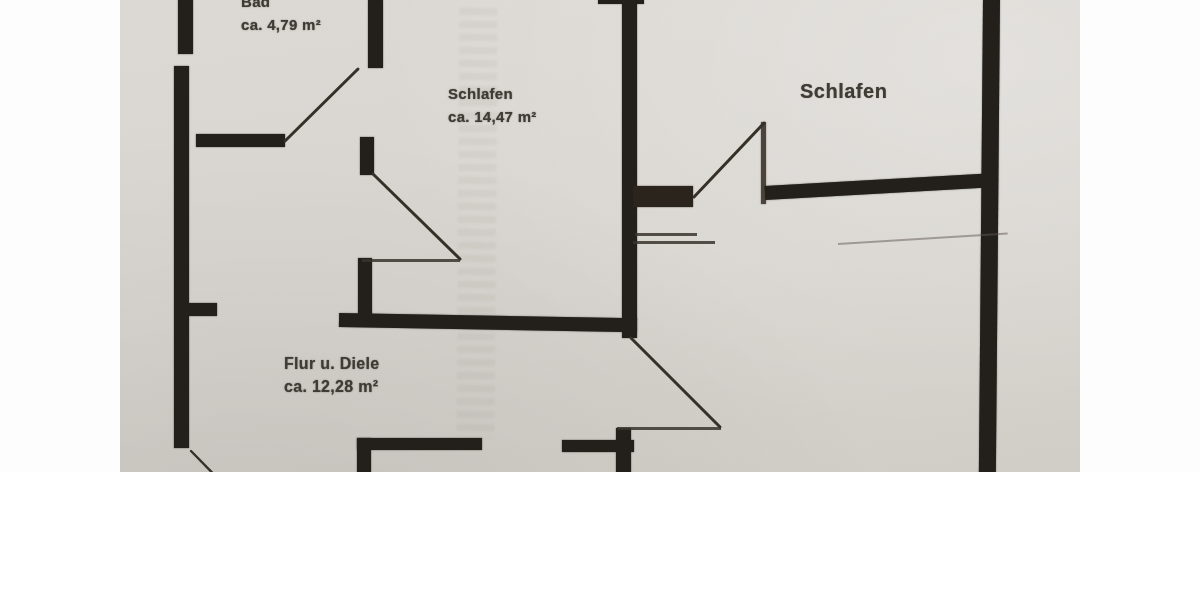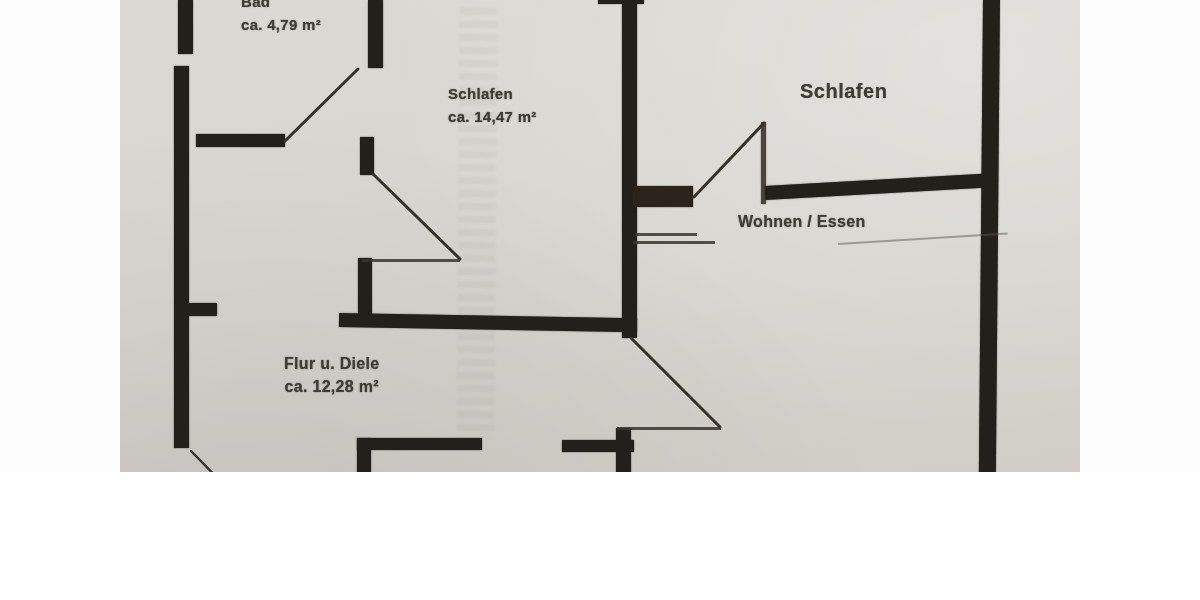--- a/index.html
+++ b/index.html
@@ -26,21 +26,21 @@
   .lines line{stroke:#353028;stroke-width:3;stroke-linecap:round;}
 
   .watermark{position:absolute;left:338px;top:8px;width:38px;height:430px;
              background:repeating-linear-gradient(180deg,
                rgba(120,113,104,.14) 0 7px, rgba(120,113,104,0) 7px 13px);
              filter:blur(1.2px);opacity:.55;transform:rotate(.4deg);}
 
   .room-label{position:absolute;color:var(--text,#3f3b35);font-weight:700;
               letter-spacing:.3px;line-height:23px;font-size:15px;
               text-shadow:0 0 1.3px rgba(70,64,56,.85);white-space:nowrap;}
-  .room-label .rarea{font-weight:700;text-align:center;}
+  .room-label .rarea{font-weight:700;}
   .room-label.big{font-size:20px;font-weight:600;letter-spacing:.5px;
                   text-shadow:0 0 1px rgba(70,64,56,.7);}
   .room-label.wohnen{font-size:16px;}
   .room-label.flur{font-size:16px;}
   .cut-top{margin-top:-4px;}
 </style>
 </head>
 <body>
 
 <div class="stage">
@@ -100,21 +100,20 @@
       <div class="rname">Schlafen</div>
       <div class="rarea">ca. 14,47 m²</div>
     </div>
 
     <div class="room-label big" style="left:680px;top:80px;">
       <div class="rname">Schlafen</div>
       <div class="rarea"></div>
     </div>
 
     <div class="room-label wohnen" style="left:618px;top:210px;">
-      <div class="rname">Wohnen / Essen</div>
     </div>
 
     <div class="room-label flur" style="left:164px;top:352px;">
       <div class="rname">Flur u. Diele</div>
       <div class="rarea">ca. 12,28 m²</div>
     </div>
 
 
   </div>
 

